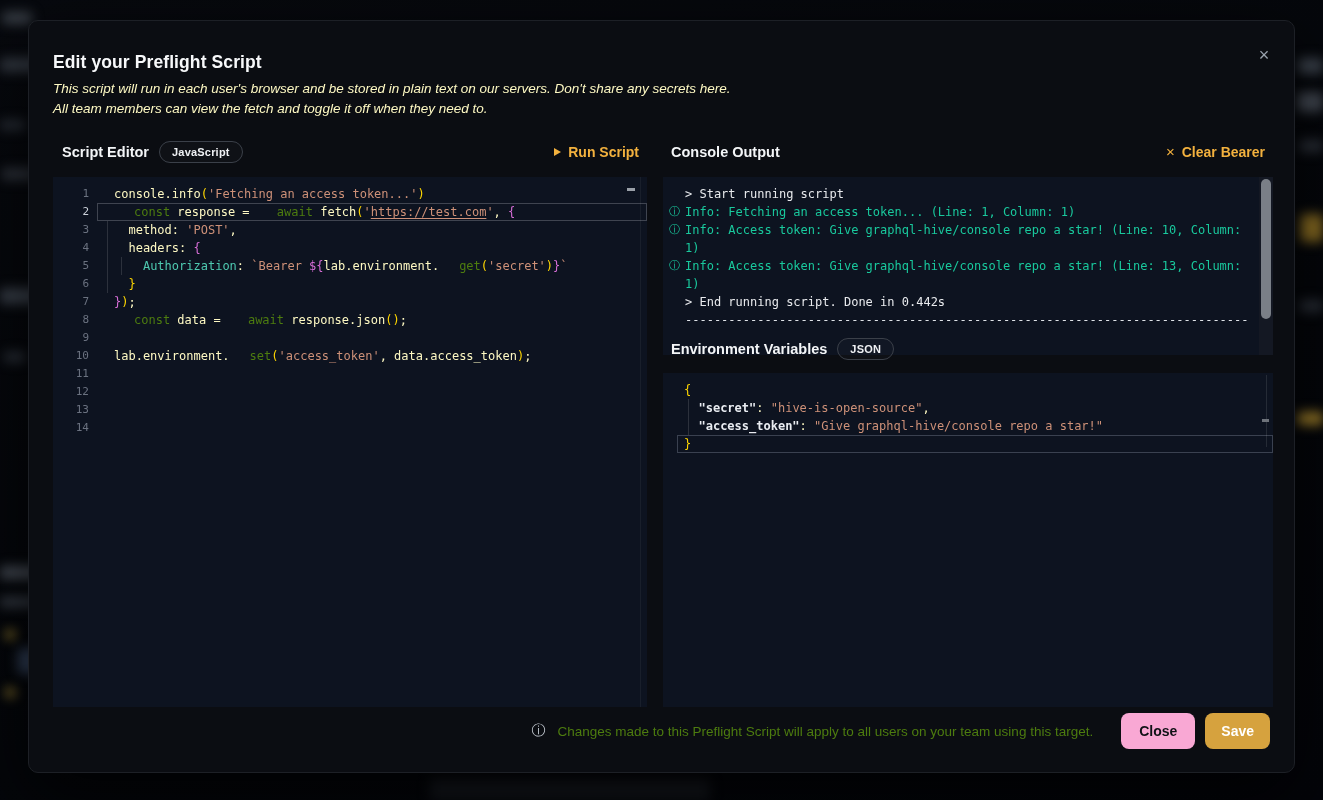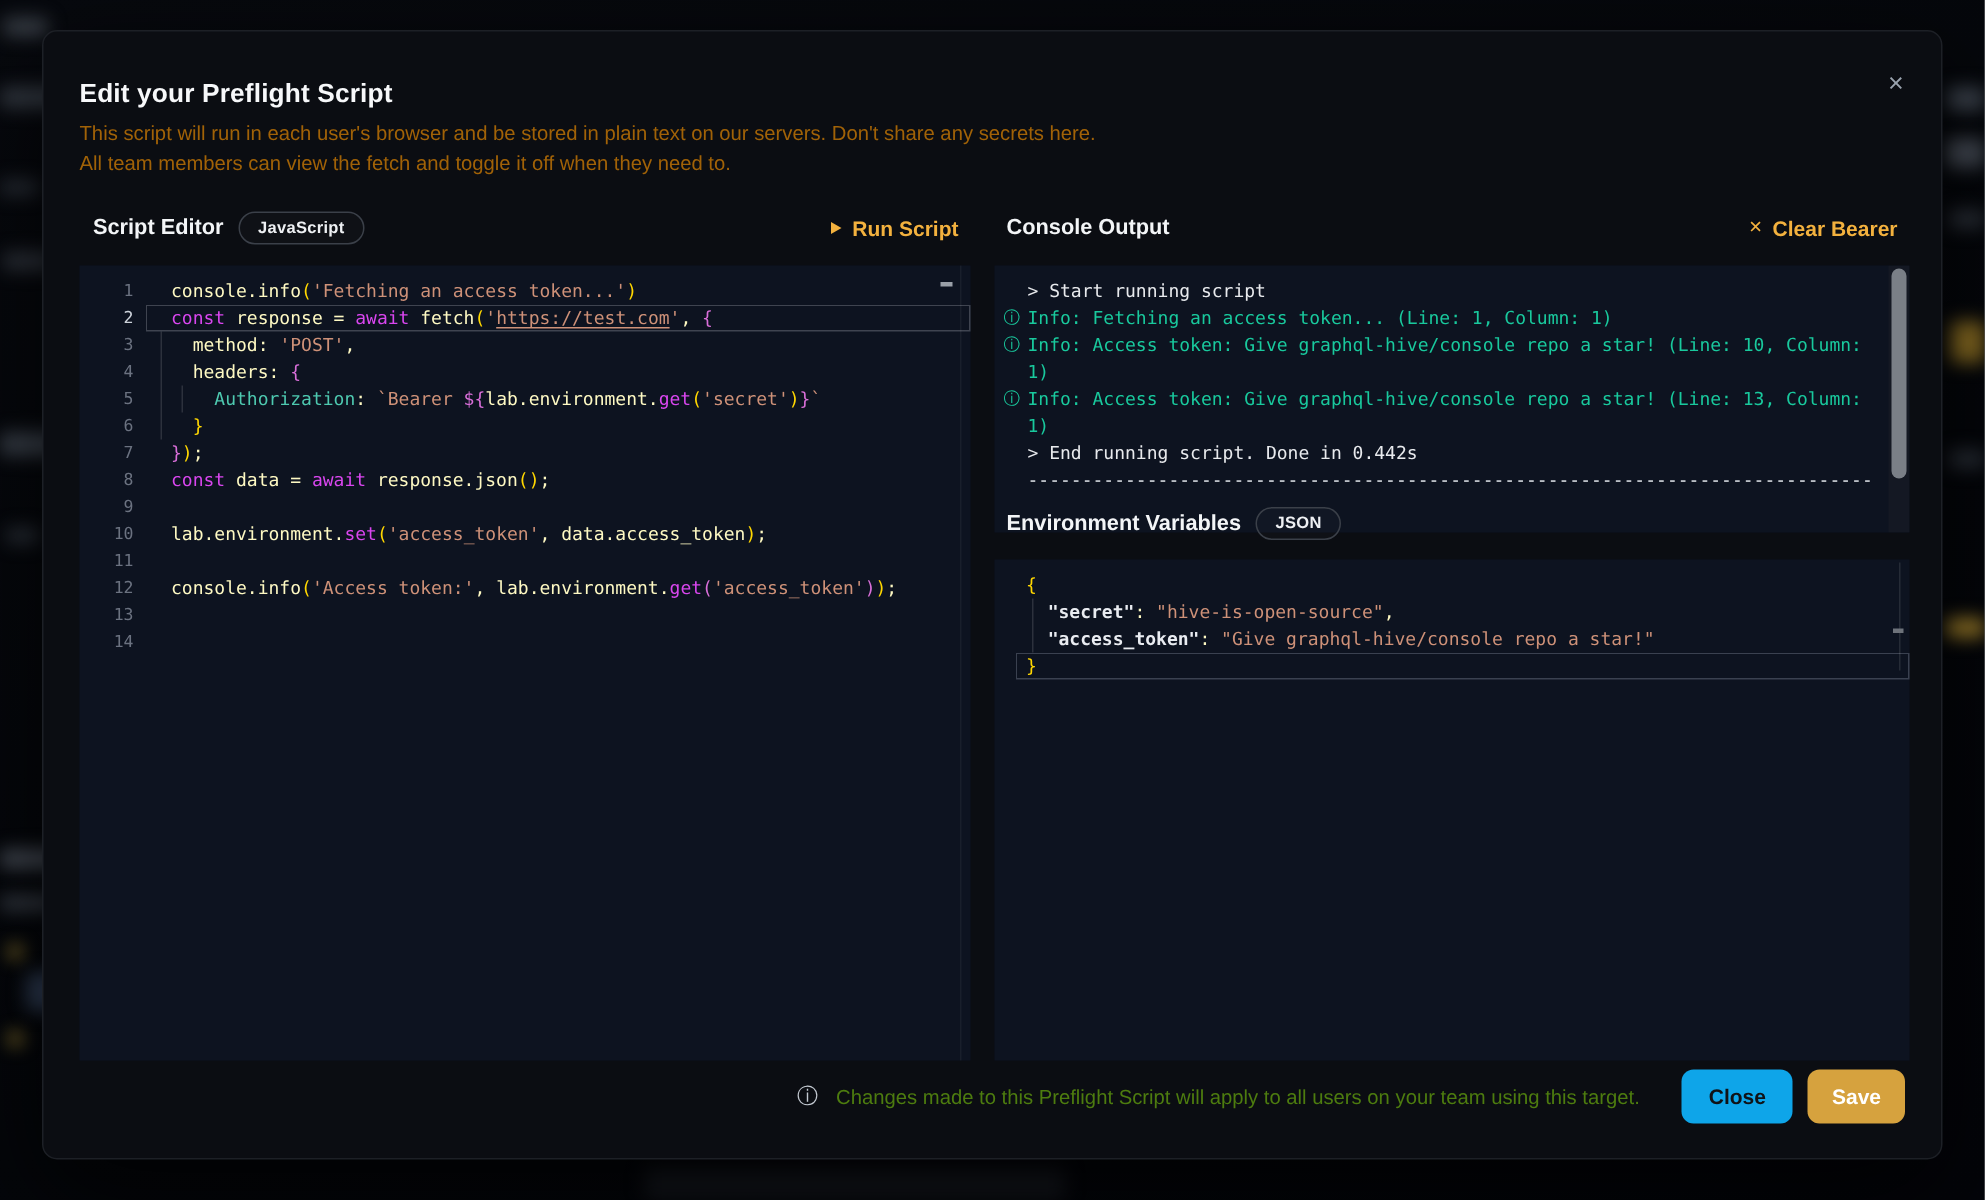--- a/index.html
+++ b/index.html
@@ -20,21 +20,21 @@
     background:#0b0d12; border:1px solid #1d2026; border-radius:10px;
     box-shadow:0 24px 70px rgba(0,0,0,.75);
   }
   .modal-close {
     position:absolute; right:18px; top:22px; width:24px; height:24px;
     background:none; border:none; color:#9aa3ae; font-size:18px; line-height:24px;
     cursor:pointer; font-family:"Liberation Sans",sans-serif;
   }
   .modal-header { padding:28px 24px 0 24px; }
   .modal-header h1 { font-size:17.5px; line-height:26px; font-weight:bold; color:#f7f8fa; letter-spacing:.1px; }
-  .modal-header .desc { font-size:13.5px; line-height:20px; color:#a16207; }
+  .modal-header .desc { font-size:13.5px; line-height:20px; color:#fef9c3;font-style:italic; }
   .modal-header .desc:first-of-type { margin-top:4px; }
 
   
   .col-head { position:absolute; height:26px; display:flex; align-items:center; }
   .left-head  { left:24px;  top:118px; width:594px; padding:0 8px 0 9px; }
   .right-head { left:634px; top:118px; width:610px; padding:0 8px; }
   .env-head   { left:634px; top:315px; width:610px; padding:0 8px; }
   .sec-title { font-size:14.5px; font-weight:bold; color:#f3f5f7; }
   .badge {
     margin-left:10px; height:22px; line-height:20px; padding:0 12px;
@@ -53,21 +53,21 @@
   .panel { position:absolute; background:#0d1320; }
   .editor { left:24px; top:156px; width:594px; height:530px; display:flex; font-family:"DejaVu Sans Mono",monospace; }
   .gutter { width:44px; padding-top:8px; flex:none; }
   .ln { height:18px; line-height:18px; text-align:right; padding-right:8px; font-size:11px; color:#6b7280; }
   .ln.cur { color:#ccd2da; }
   .codecol { flex:1; padding-top:8px; position:relative; }
   .code-line { height:18px; line-height:18px; white-space:pre; font-size:12px; padding-left:17px; color:#d6d9de; }
   .code-line.current { box-shadow:inset 0 0 0 1px #3f4450; }
 
   .tk-d   { color:#fef9c3; }
-  .tk-kw  { color:#d946ef; }
+  .tk-kw  { color:#4d7c0f;margin-left:20px; }
   .tk-str { color:#ce9178; }
   .tk-lnk { color:#ce9178; text-decoration:underline; text-underline-offset:2px; }
   .tk-gold{ color:#ffd700; }
   .tk-orc { color:#d86ed8; }
   .tk-teal{ color:#4ec9b0; }
   .tk-key { color:#e9ecf1; font-weight:bold; }
 
   .guide { position:absolute; width:1px; background:rgba(255,255,255,.13); }
   .ed-vline { position:absolute; right:6px; top:0; bottom:0; width:1px; background:rgba(255,255,255,.05); }
   .ed-mark { position:absolute; right:12px; top:11px; width:8px; height:3px; background:#9aa0a8; }
@@ -95,21 +95,21 @@
   .modal-footer {
     position:absolute; right:24px; top:690px; height:40px;
     display:flex; align-items:center; gap:10px;
   }
   .note-icon { color:#c3c9d1; font-size:14px; margin-right:2px; }
   .note { color:#4d7c0f; font-size:13.5px; margin-right:18px; }
   .btn-close, .btn-save {
     height:36px; border:none; border-radius:8px; font-size:14px; font-weight:bold;
     font-family:"Liberation Sans",sans-serif; cursor:pointer;
   }
-  .btn-close { background:#0ea5e9; color:#101216; padding:0 18px; }
+  .btn-close { background:#f9a8d4; color:#101216; padding:0 18px; }
   .btn-save  { background:#d6a23e; color:#ffffff; padding:0 16px; }
 </style>
 </head>
 <body>
 
 <div>
   <i class="blob" style="left:2px;top:12px;width:30px;height:12px;background:#3a4048;"></i>
   <i class="blob" style="left:0;top:58px;width:46px;height:14px;background:#343a43;"></i>
   <i class="blob" style="left:0;top:120px;width:26px;height:10px;background:#2c323b;"></i>
   <i class="blob" style="left:2px;top:168px;width:34px;height:12px;background:#31363f;"></i>
@@ -173,21 +173,20 @@
         <div class="code-line current"><span class="tk-kw">const</span><span class="tk-d"> response = </span><span class="tk-kw">await</span><span class="tk-d"> fetch</span><span class="tk-gold">(</span><span class="tk-str">'</span><span class="tk-lnk">https://test.com</span><span class="tk-str">'</span><span class="tk-d">, </span><span class="tk-orc">{</span></div>
         <div class="code-line"><span class="tk-d">  method: </span><span class="tk-str">'POST'</span><span class="tk-d">,</span></div>
         <div class="code-line"><span class="tk-d">  headers: </span><span class="tk-orc">{</span></div>
         <div class="code-line"><span class="tk-d">    </span><span class="tk-teal">Authorization</span><span class="tk-d">: </span><span class="tk-str">`Bearer </span><span class="tk-orc">${</span><span class="tk-d">lab.environment.</span><span class="tk-kw">get</span><span class="tk-gold">(</span><span class="tk-str">'secret'</span><span class="tk-gold">)</span><span class="tk-orc">}</span><span class="tk-str">`</span></div>
         <div class="code-line"><span class="tk-d">  </span><span class="tk-gold">}</span></div>
         <div class="code-line"><span class="tk-orc">}</span><span class="tk-gold">)</span><span class="tk-d">;</span></div>
         <div class="code-line"><span class="tk-kw">const</span><span class="tk-d"> data = </span><span class="tk-kw">await</span><span class="tk-d"> response.json</span><span class="tk-gold">()</span><span class="tk-d">;</span></div>
         <div class="code-line"></div>
         <div class="code-line"><span class="tk-d">lab.environment.</span><span class="tk-kw">set</span><span class="tk-gold">(</span><span class="tk-str">'access_token'</span><span class="tk-d">, data.access_token</span><span class="tk-gold">)</span><span class="tk-d">;</span></div>
         <div class="code-line"></div>
-        <div class="code-line"><span class="tk-d">console.info</span><span class="tk-gold">(</span><span class="tk-str">'Access token:'</span><span class="tk-d">, lab.environment.</span><span class="tk-kw">get</span><span class="tk-orc">(</span><span class="tk-str">'access_token'</span><span class="tk-orc">)</span><span class="tk-gold">)</span><span class="tk-d">;</span></div>
         <div class="code-line"></div>
       </div>
     <i class="ed-vline"></i>
     <i class="ed-mark"></i>
   </div>
 
   <div class="col-head right-head">
     <span class="sec-title">Console Output</span>
     <span class="spacer"></span>
     <button class="accent-btn">

